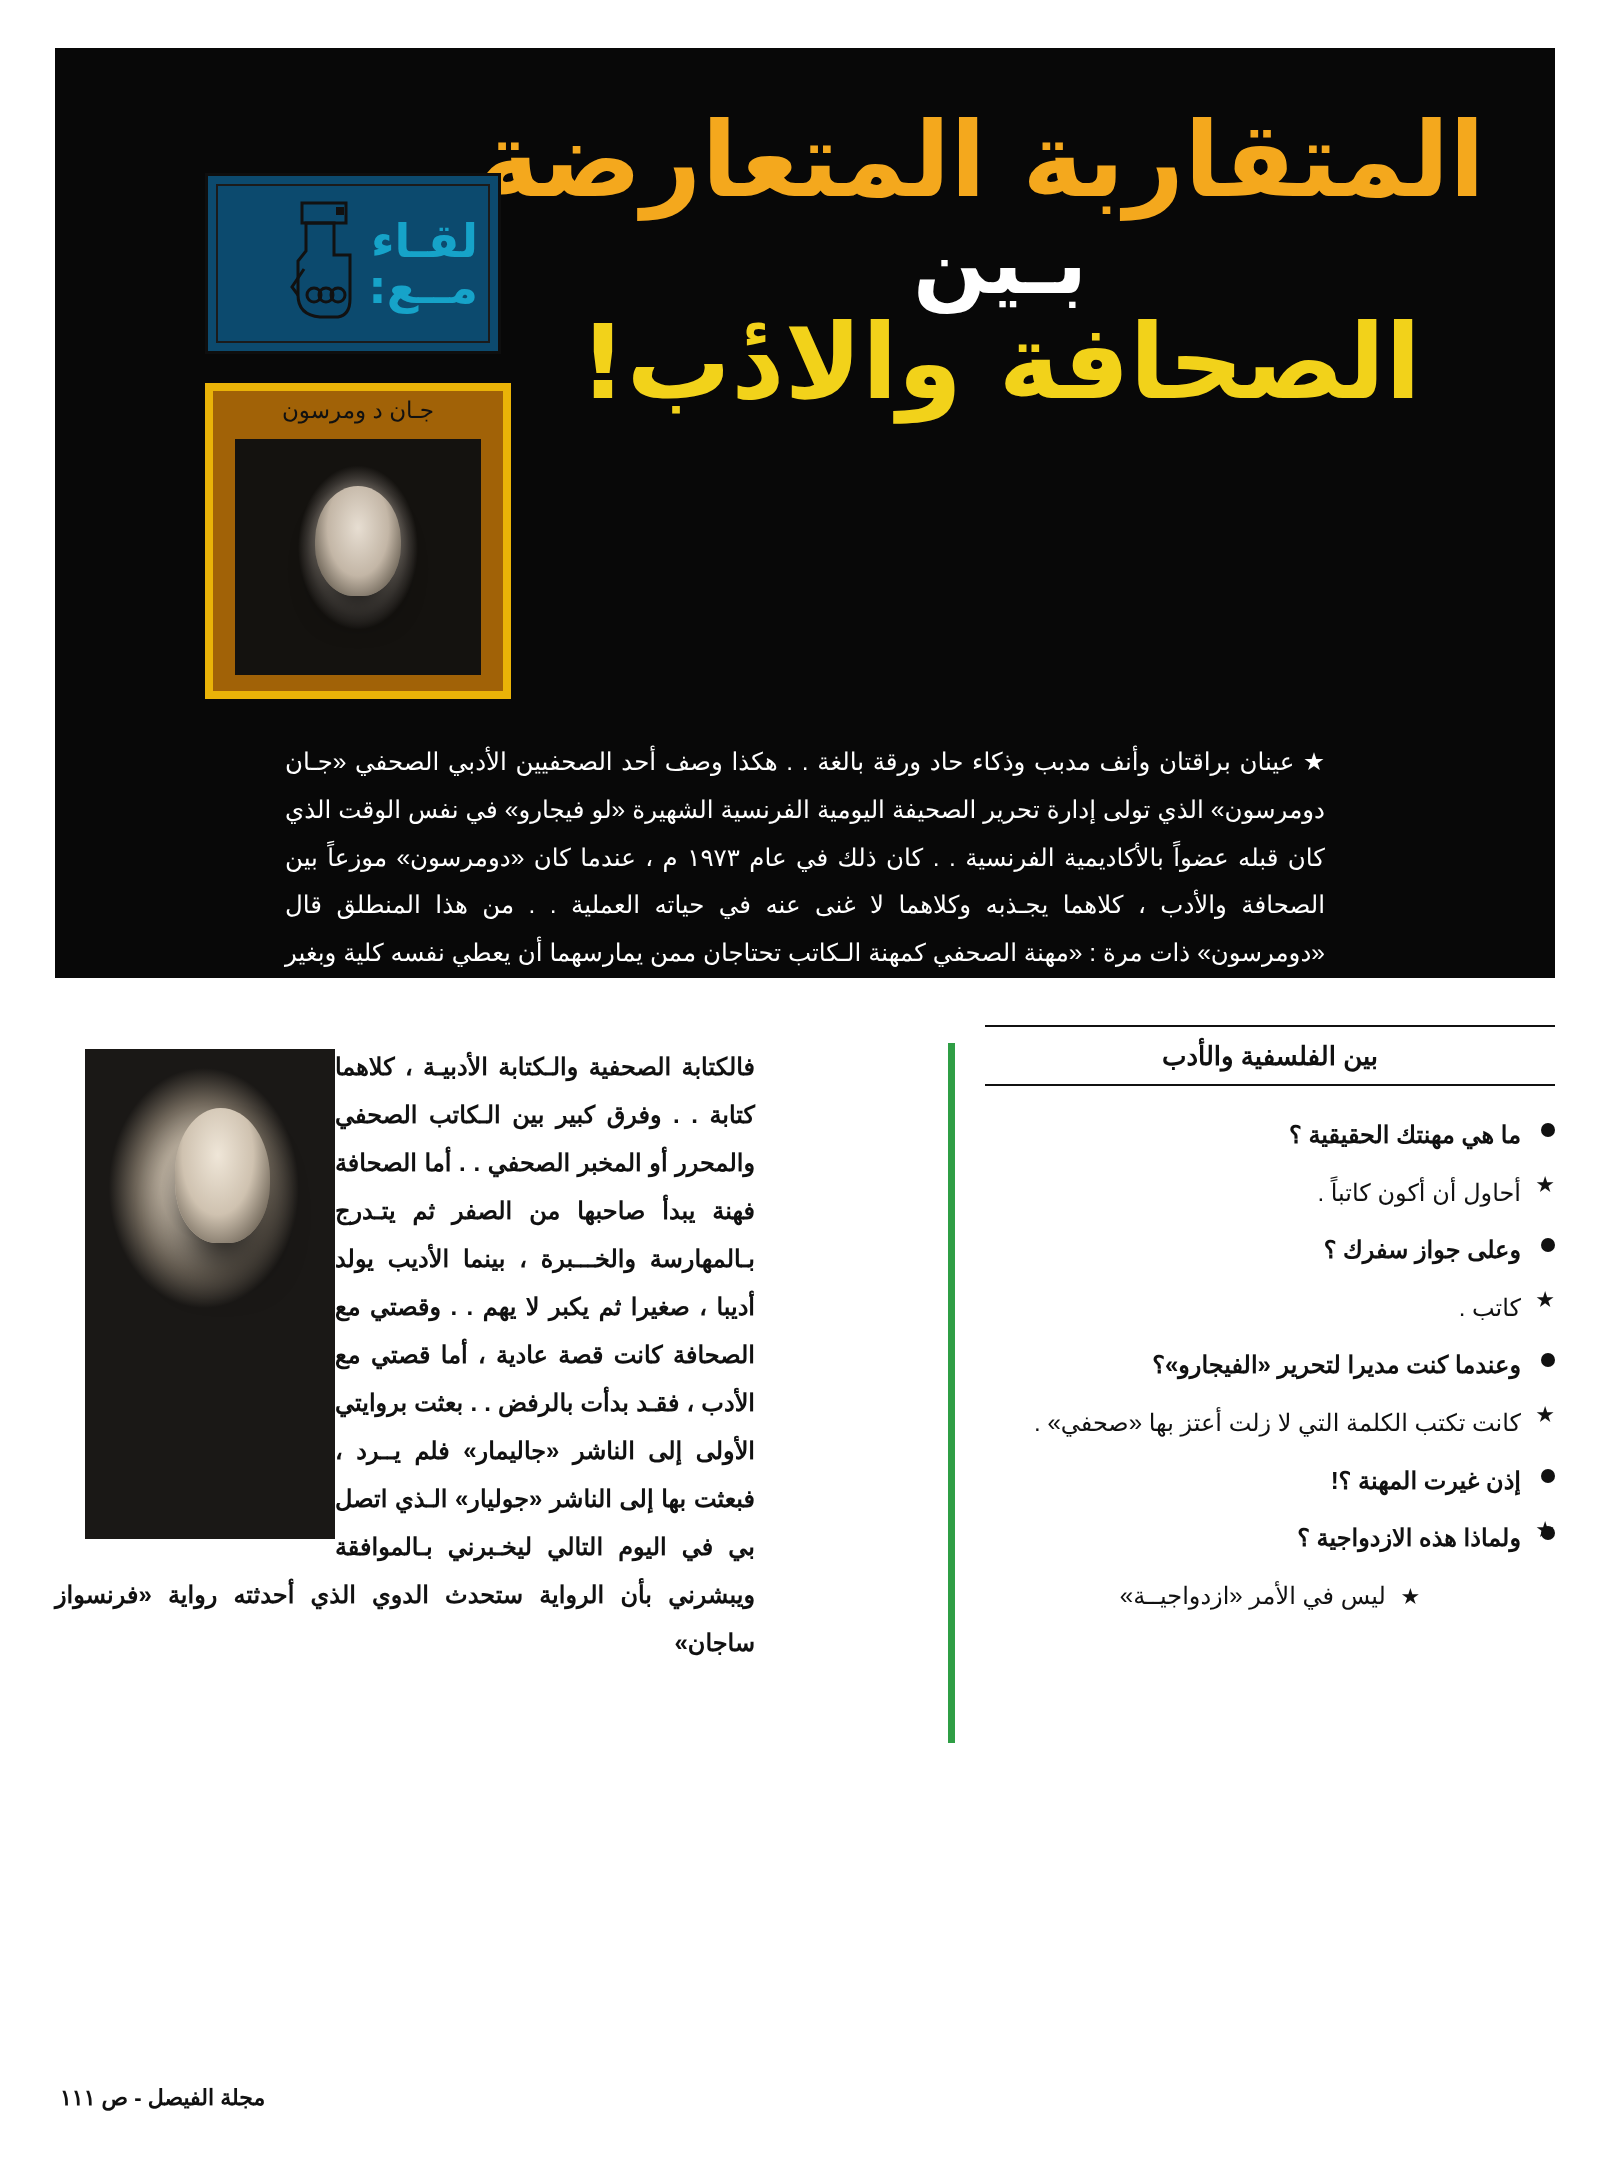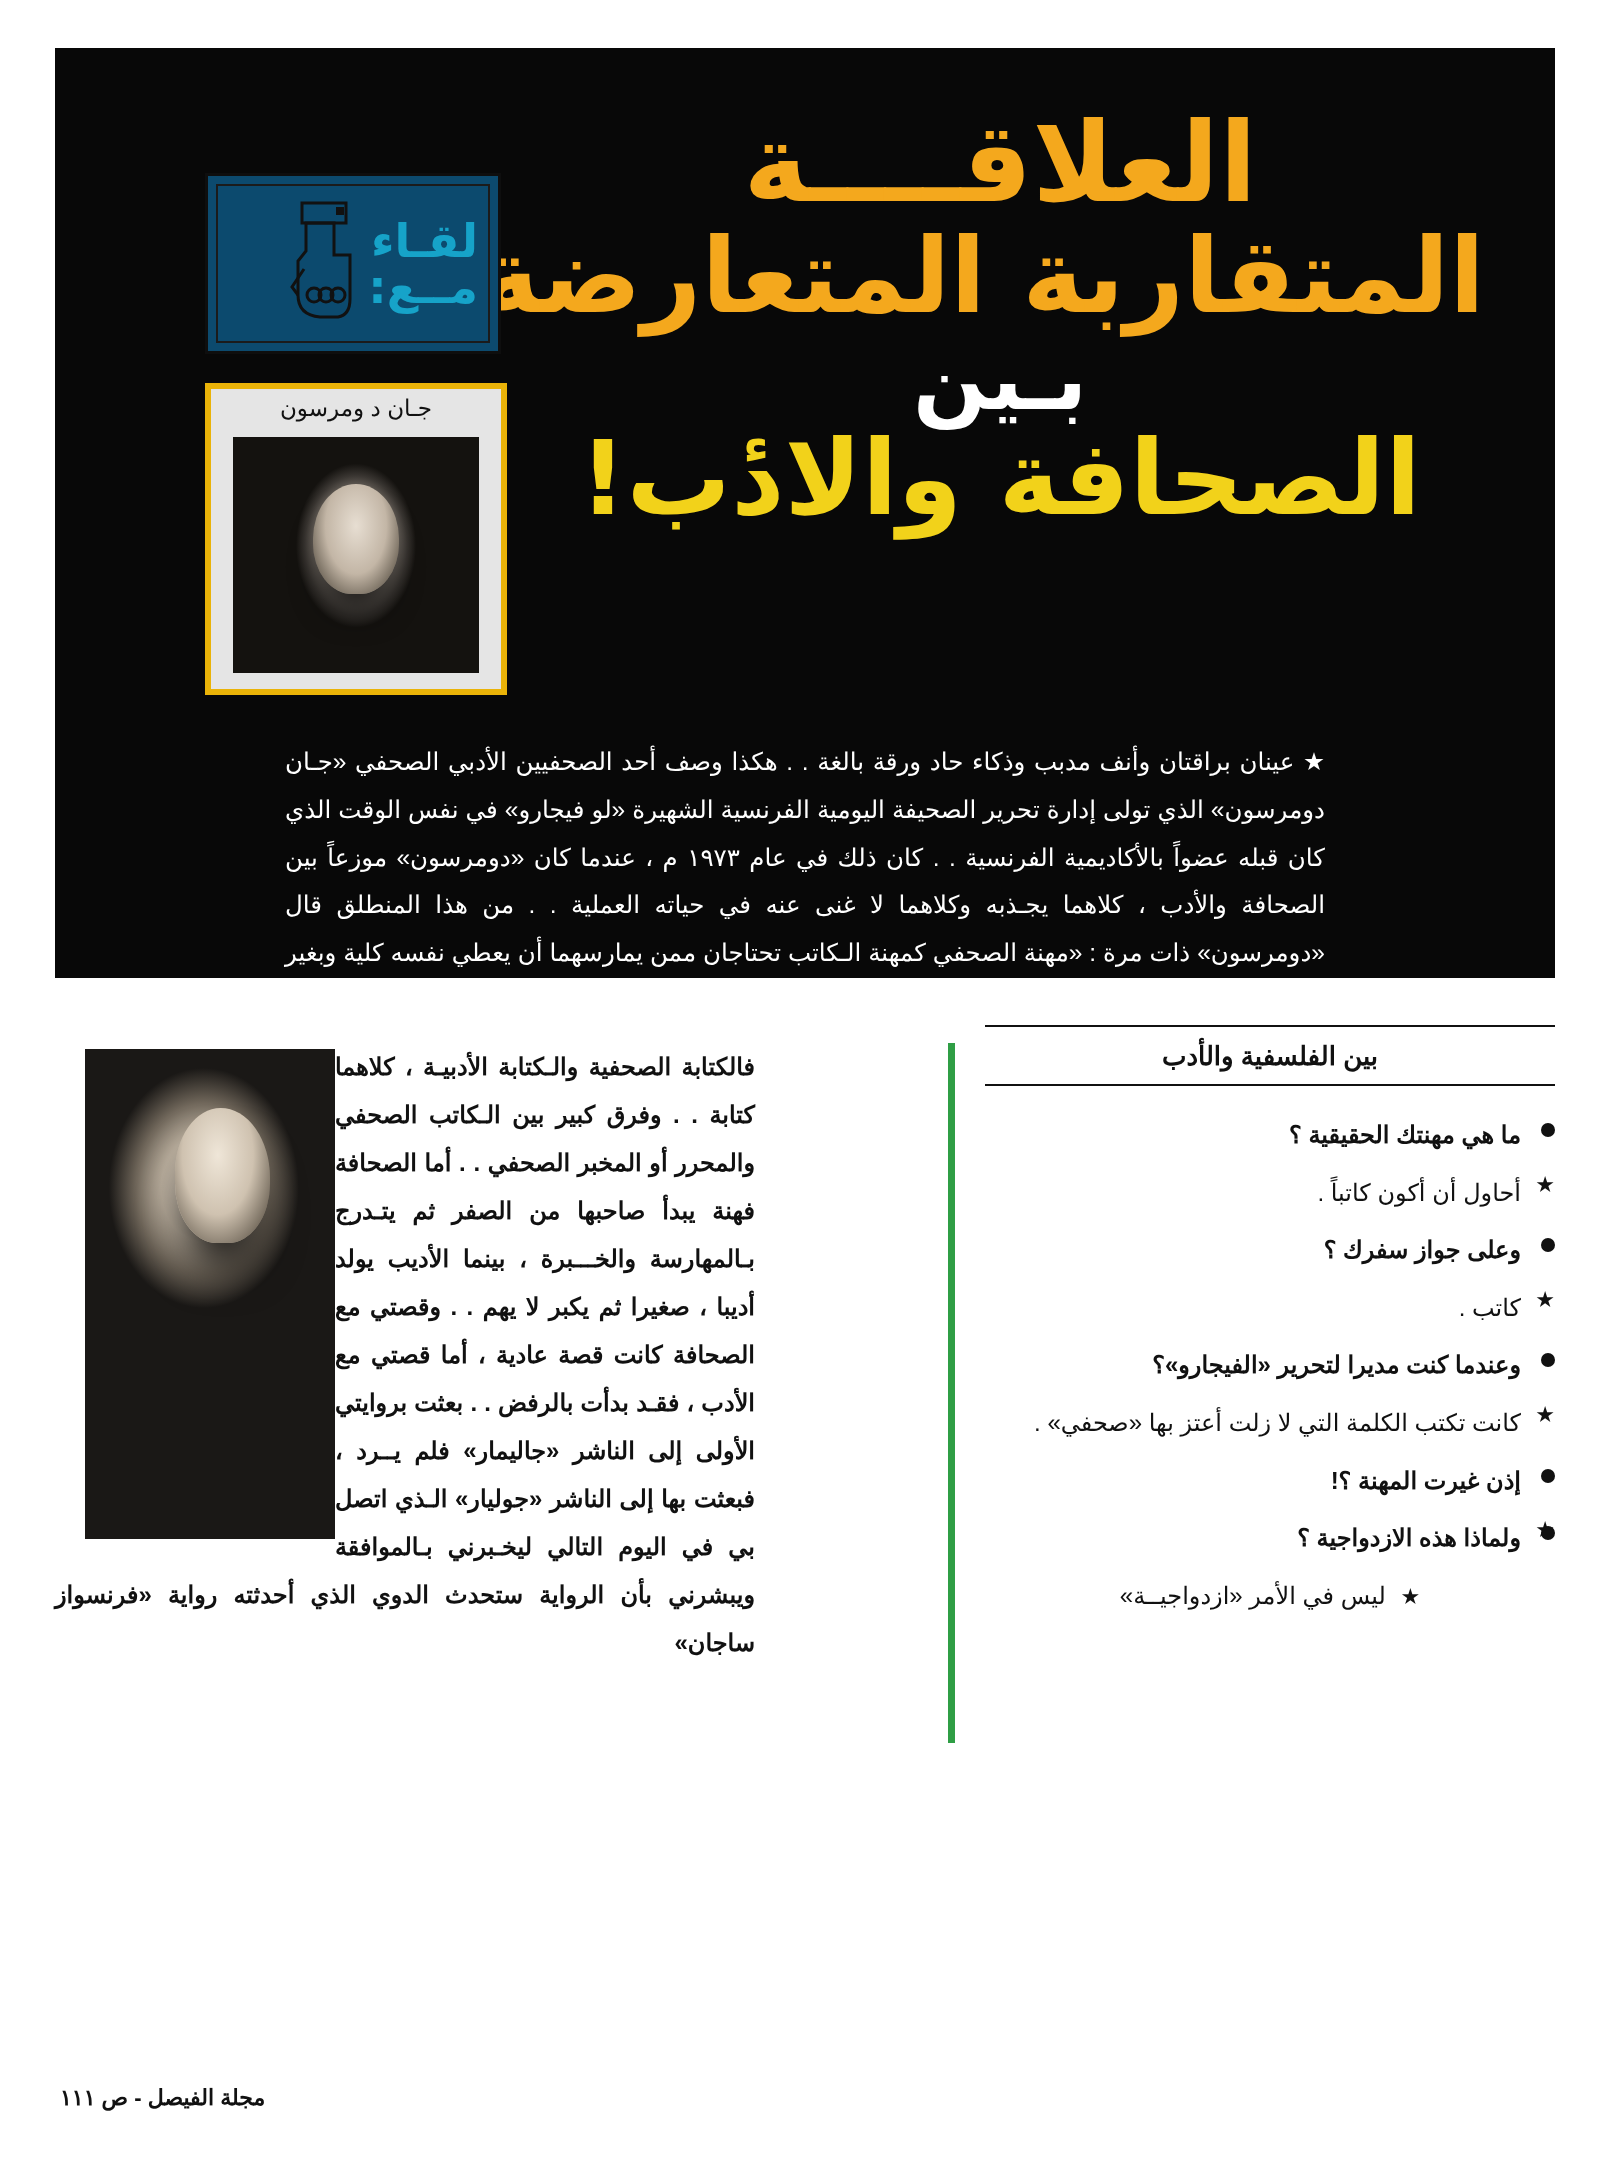--- a/index.html
+++ b/index.html
@@ -77,22 +77,22 @@
     line-height:1.0;
     padding:8px 10px 8px 0;
     text-align:right;
   }
   .badge-icon { width:100px; height:130px; margin-inline-start:6px; }
 
   .portrait-box {
     position:absolute;
     left:150px; top:335px;
     width:290px; height:300px;
-    background:#e5e5e5;
-    border:6px solid #eab308;
+    background:#a16207;
+    border:8px solid #eab308;
   }
   .portrait-name {
     position:absolute; top:6px; left:0; right:0;
     text-align:center;
     font-size:23px;
     color:#111;
     font-family:"Liberation Sans", sans-serif;
   }
   .portrait-photo {
     position:absolute;
@@ -230,21 +230,20 @@
     color:#111;
     direction:rtl;
   }
 </style>
 </head>
 <body>
 
 <div class="hero">
 
   <div class="hero-title">
-    <div class="t-line t1">العلاقــــة</div>
     <div class="t-line t2">المتقاربة المتعارضة</div>
     <div class="t-line t3">بـين</div>
     <div class="t-line t4">الصحافة والادٔب!</div>
   </div>
 
   <div class="badge">
     <div class="badge-inner">
       <div class="badge-text">لقـاء<br>مــع:</div>
       <svg class="badge-icon" viewBox="0 0 100 130">
         <rect x="40" y="4" width="44" height="20" fill="none" stroke="#111" stroke-width="3"></rect>

